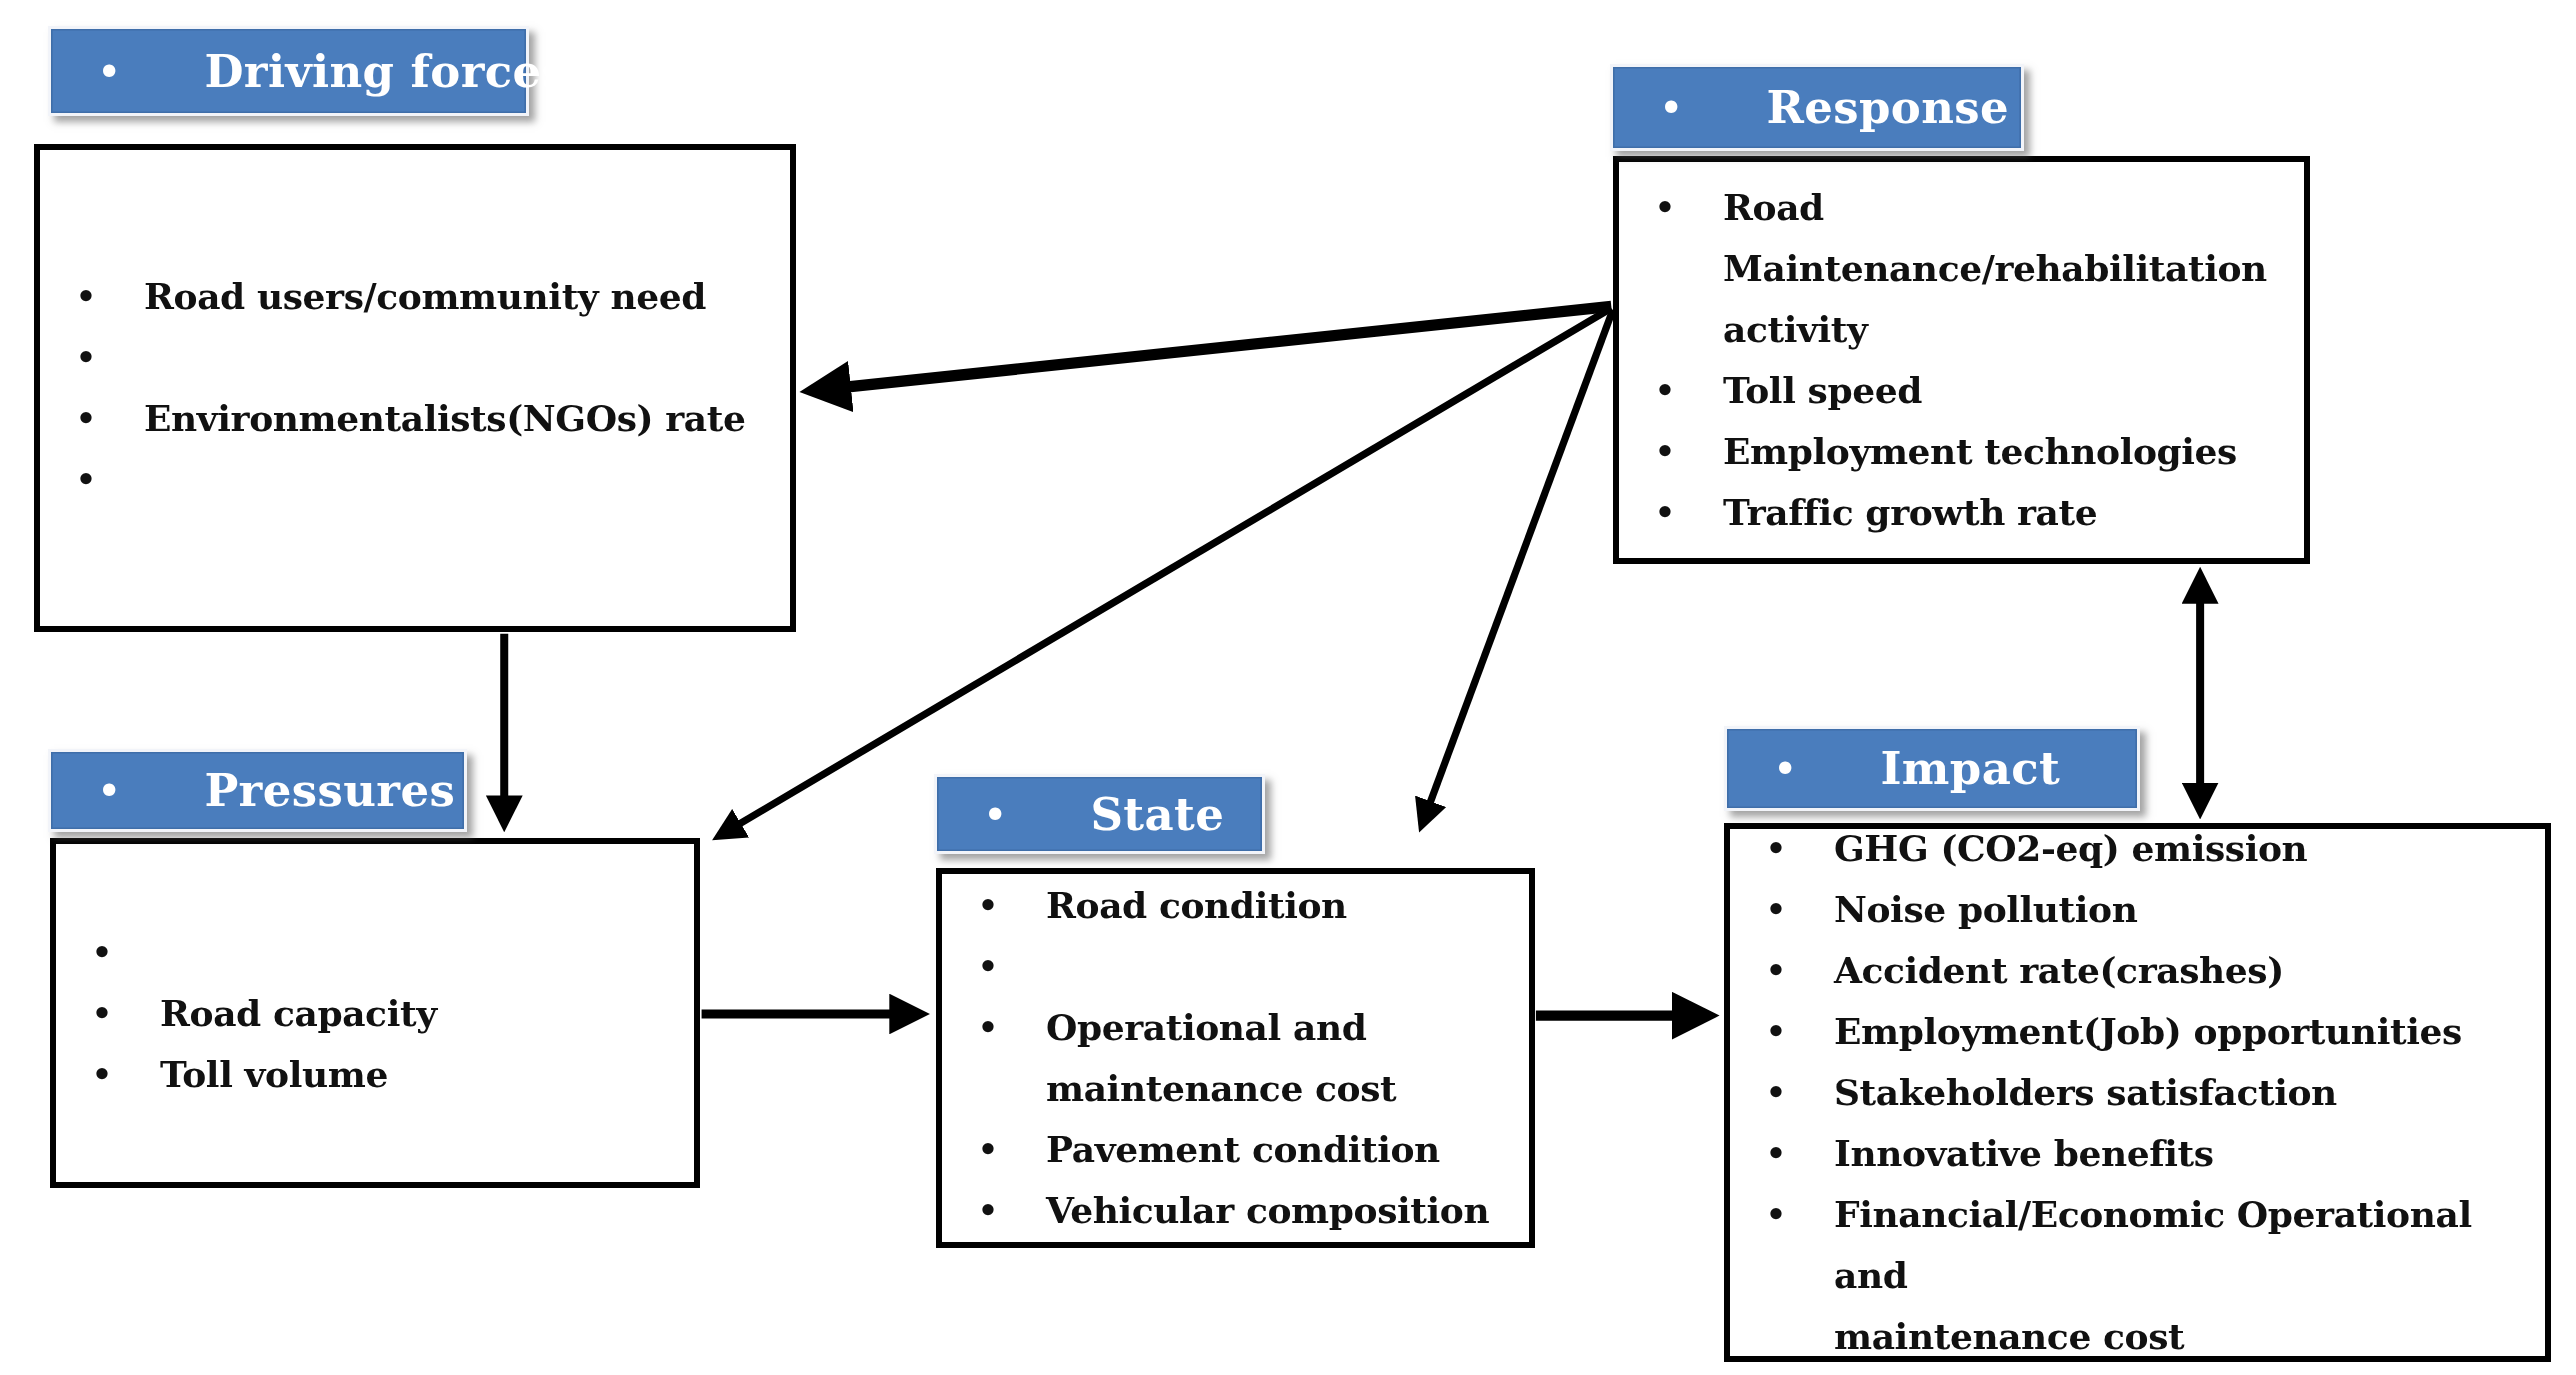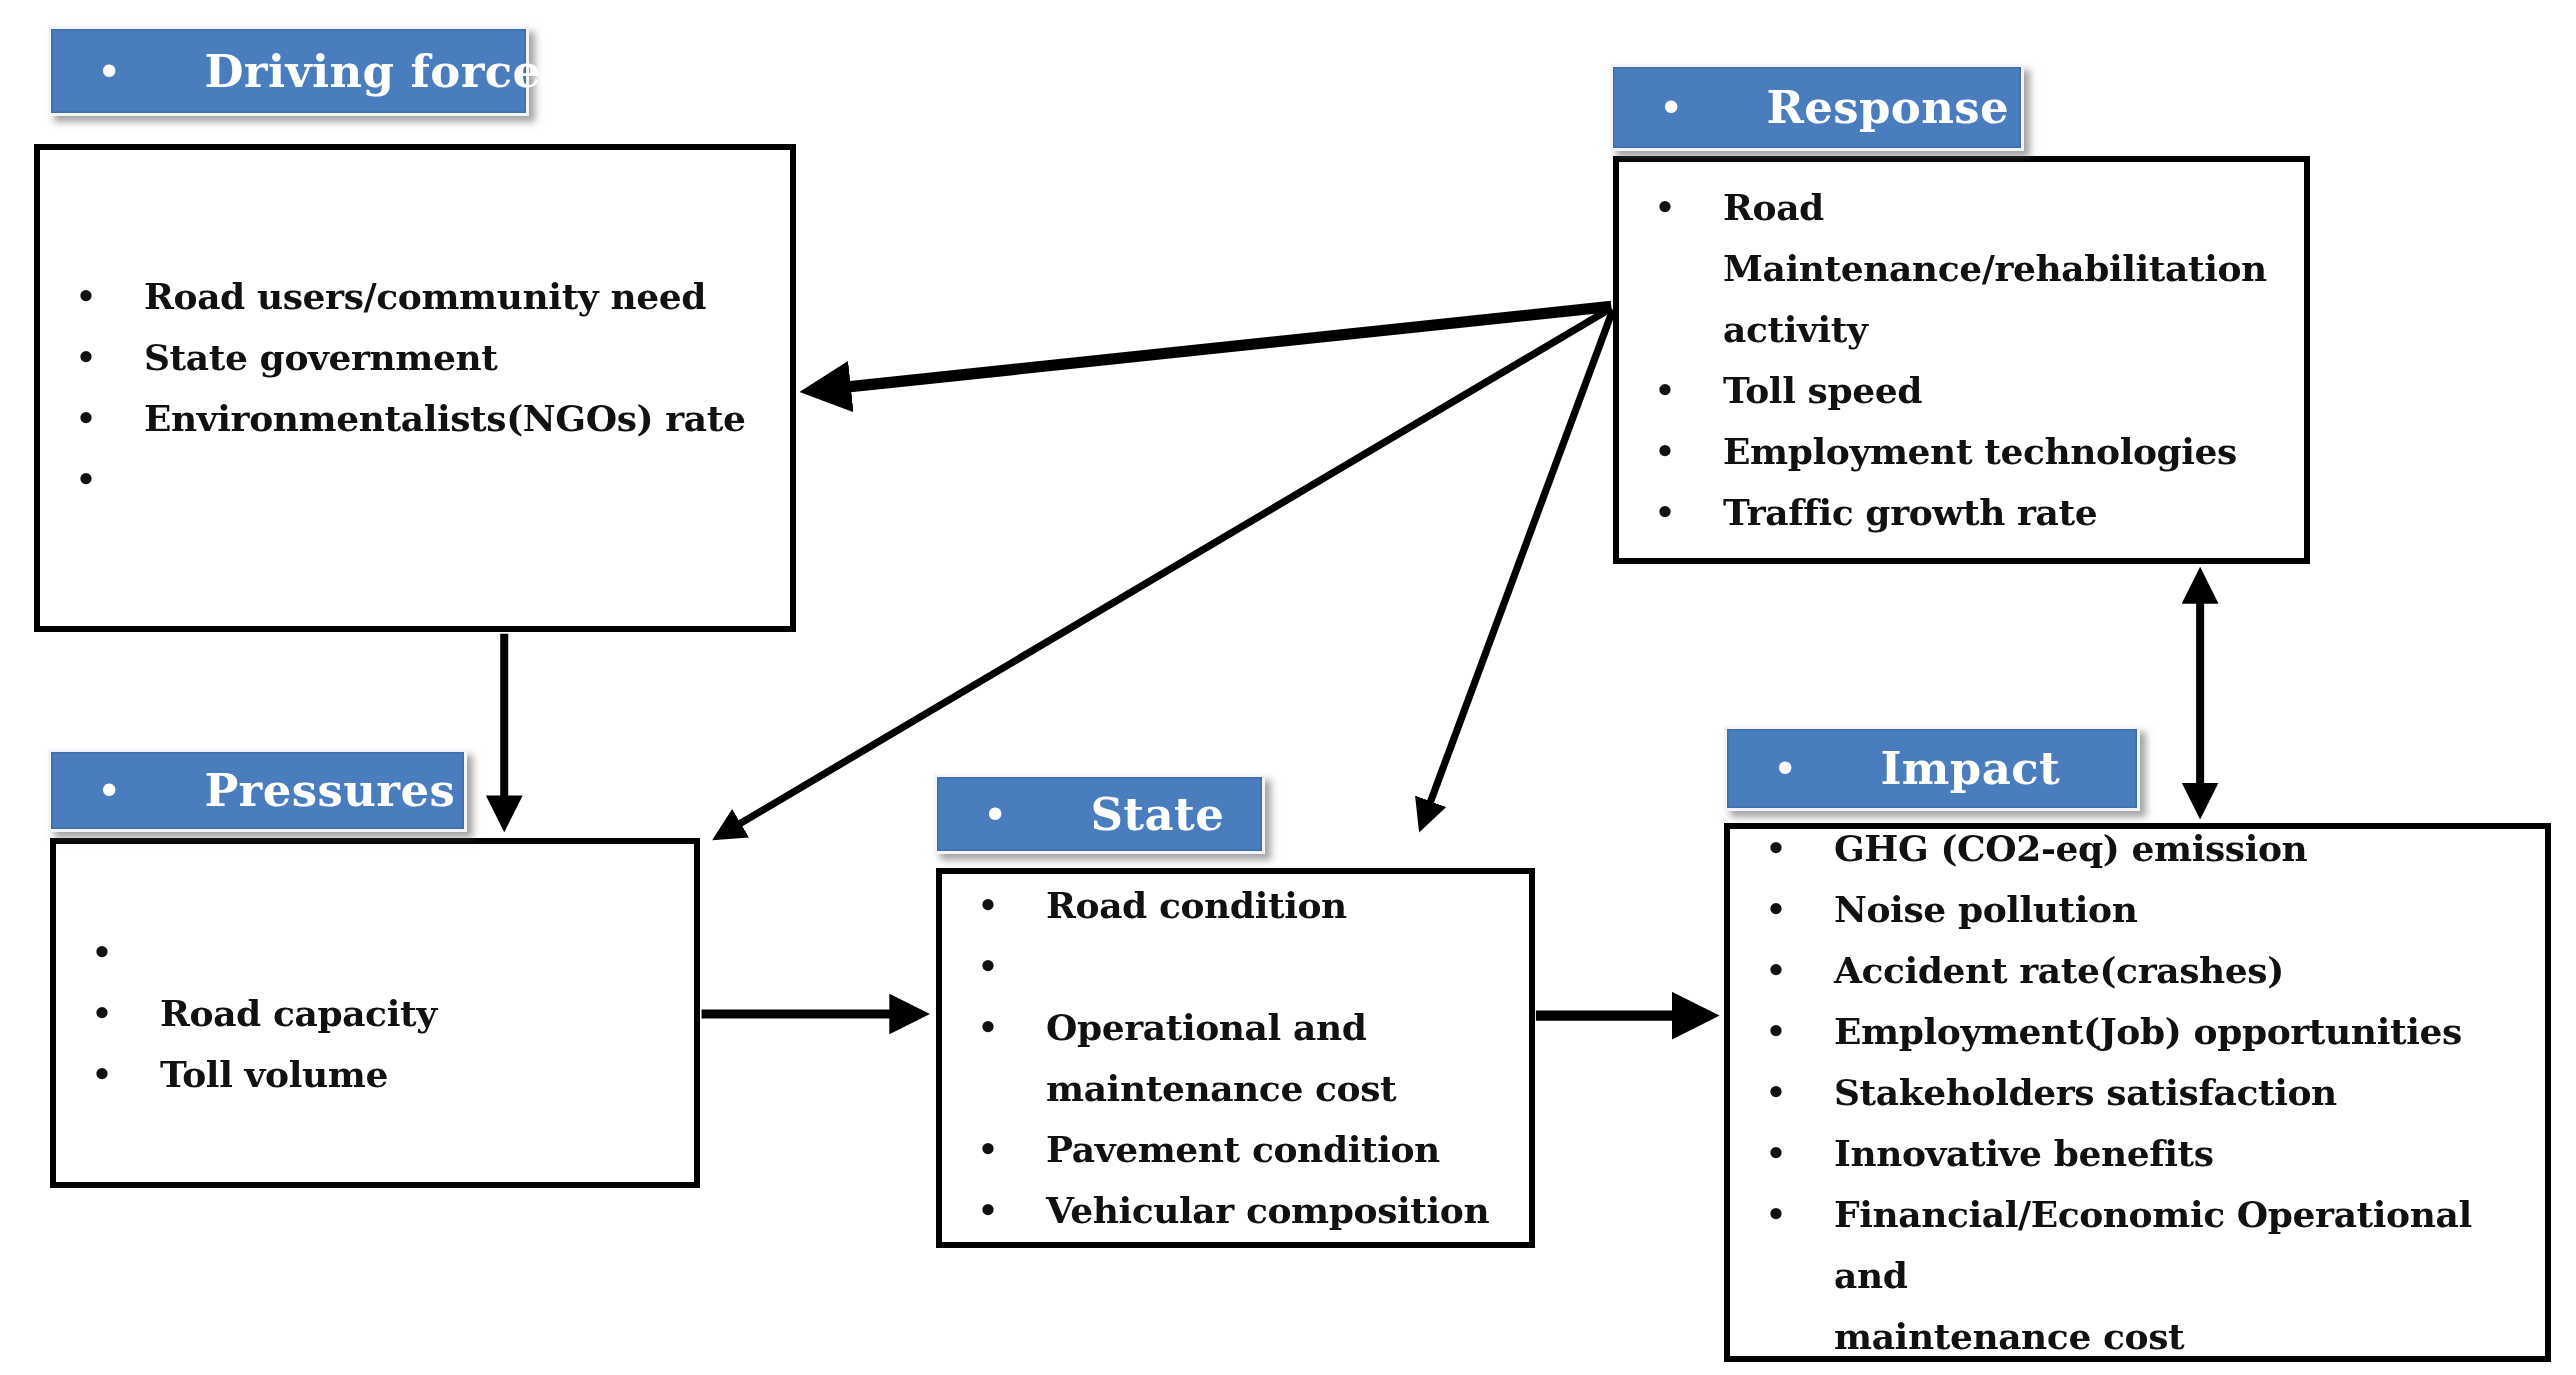--- a/index.html
+++ b/index.html
@@ -108,21 +108,20 @@
     <span class="tag-dot">•</span>
     <span class="tag-label">Driving forces</span>
   </div>
   <div class="node-box" id="box-driving">
     <div class="item">
       <span class="dot">•</span>
       <span class="txt">Road users/community need</span>
     </div>
     <div class="item">
       <span class="dot">•</span>
-      <span class="txt">State government</span>
     </div>
     <div class="item">
       <span class="dot">•</span>
       <span class="txt">Environmentalists(NGOs) rate</span>
     </div>
     <div class="item">
       <span class="dot">•</span>
     </div>
   </div>
 

